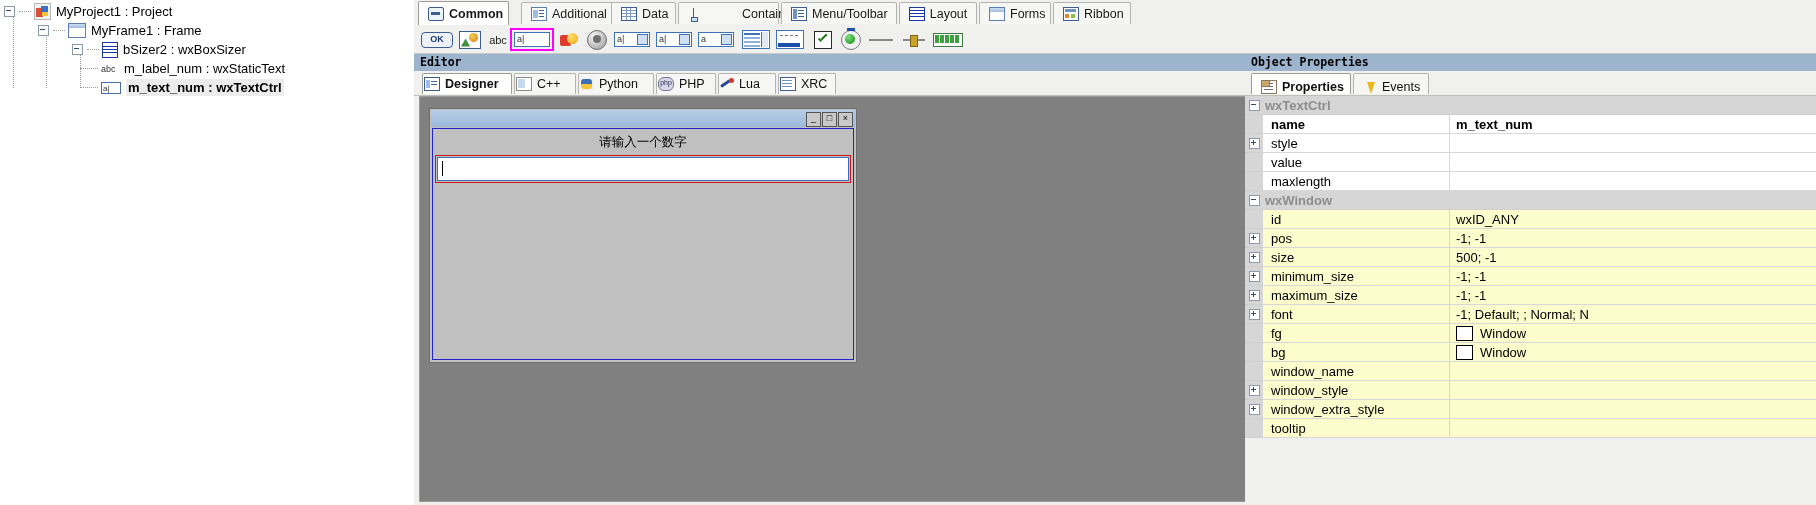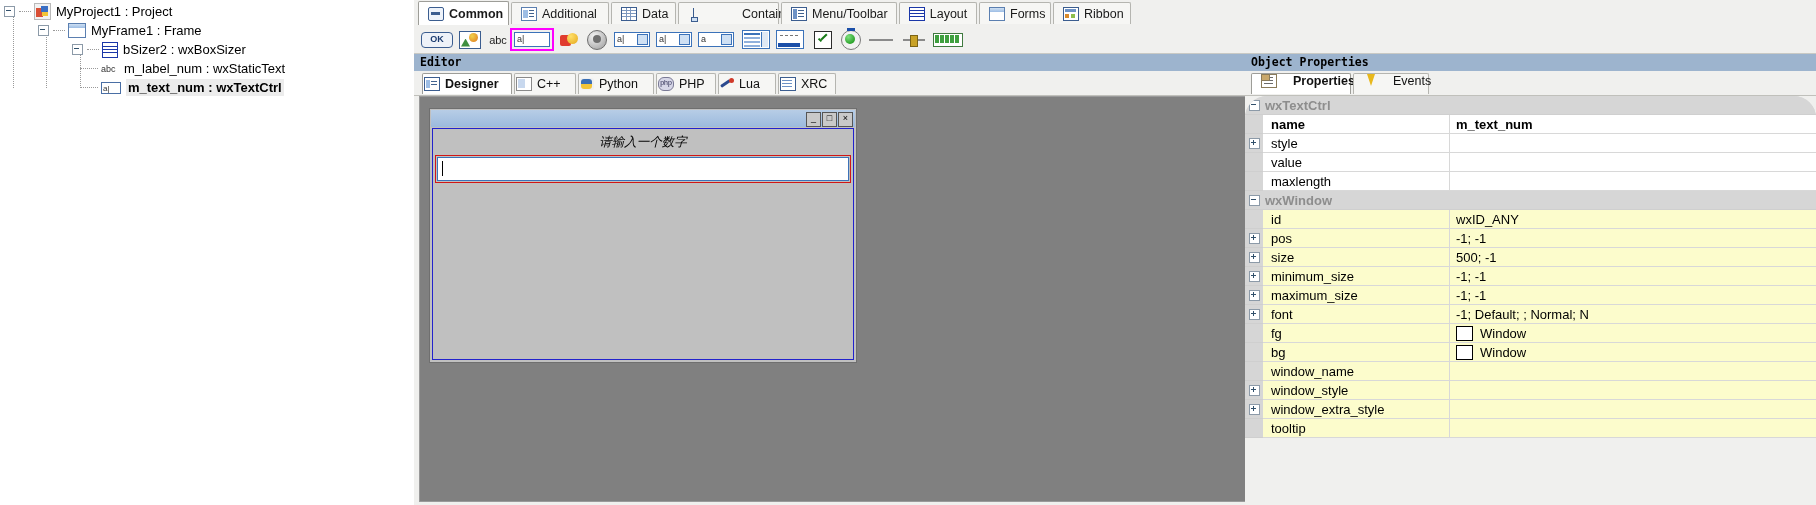--- a/index.html
+++ b/index.html
@@ -213,21 +213,21 @@
   }
   .form-title{
     position:absolute;left:1px;top:1px;right:1px;height:17px;
     background:linear-gradient(#b7cde6,#9cbadd);
   }
   .form-btns{position:absolute;right:2px;top:2px;display:flex;gap:1px;}
   .fbtn{width:13px;height:13px;border:1px solid #555;background:#c9c9c9;position:relative;
     font-size:9px;line-height:11px;text-align:center;color:#000;}
   .form-client{
     position:absolute;left:2px;top:19px;right:2px;bottom:2px;
-    background:#c0c0c0;border:1px solid #2222cc;box-sizing:border-box;font-style:italic;
+    background:#c0c0c0;border:1px solid #2222cc;box-sizing:border-box;
   }
   .form-label{
     position:absolute;left:0;right:0;top:4px;height:18px;line-height:18px;text-align:center;
     font-size:12.5px;color:#000;font-family:"DejaVu Sans","Liberation Sans",sans-serif;
   }
   .sizer-outline{
     position:absolute;left:2px;top:26px;right:2px;height:28px;
     border:1px solid #d01616;box-sizing:border-box;
   }
   .text-ctrl{
@@ -241,34 +241,34 @@
     position:absolute;left:1245px;top:54px;width:571px;height:451px;background:#f0f0ee;
   }
   .props-caption{
     height:17px;background:#9db4ce;color:#000;font-family:"DejaVu Sans Mono",monospace;
     font-size:11.5px;font-weight:bold;line-height:17px;padding-left:6px;box-sizing:border-box;
   }
   .props-tabs{position:relative;height:24px;background:#f0f0ee;border-bottom:1px solid #c0c0bb;}
   .prtab{
     position:absolute;top:2px;height:21px;box-sizing:border-box;background:#f6f6f4;
     border:1px solid #b5b5b0;border-bottom:none;border-radius:2px 2px 0 0;
-    display:flex;align-items:flex-start;gap:16px;padding:0 9px;font-size:12.5px;color:#111;white-space:nowrap;
+    display:flex;align-items:flex-end;gap:5px;padding:0 9px;font-size:12.5px;color:#111;white-space:nowrap;
   }
   .prtab.active{background:#fff;font-weight:bold;border-color:#9d9d98;}
   .prtab .tico{width:14px;height:12px;position:relative;flex:0 0 auto;}
   .tico-properties{border:1px solid #8a7b5a;background:#fff;}
   .tico-properties::before{content:"";position:absolute;left:2px;top:2px;width:9px;height:1px;background:#6b6b6b;
     box-shadow:0 3px 0 #6b6b6b,0 6px 0 #6b6b6b;}
   .tico-properties::after{content:"";position:absolute;left:-1px;top:-1px;width:7px;height:5px;
     background:#c9a86b;border:1px solid #8a7b5a;border-radius:1px;}
   .tico-events{}
   .tico-events::before{content:"";position:absolute;left:4px;top:0;width:0;height:0;
     border-left:4px solid transparent;border-right:4px solid transparent;border-top:12px solid #e8b81c;}
 
-  .grid{position:relative;height:410px;overflow:hidden;font-size:13px;border-radius:22px;}
+  .grid{position:relative;height:410px;overflow:hidden;font-size:13px;}
   .grow{position:relative;height:19px;line-height:19px;display:flex;box-sizing:border-box;}
   .grow .gutter{
     width:18px;flex:0 0 18px;background:#d6d6d6;border-bottom:1px solid #cfcfcf;
     display:flex;align-items:center;justify-content:center;
   }
   .grow .pname{
     flex:0 0 187px;width:187px;box-sizing:border-box;padding-left:8px;
     border-bottom:1px solid #d8d8d8;border-right:1px solid #d8d8d8;
     background:#ffffff;overflow:hidden;white-space:nowrap;
   }
@@ -326,21 +326,21 @@
     </div>
   </div>
 
   <div class="right">
 
     <div class="palette-tabs">
       <div class="ptab active" style="left:4px;width:91px;">
         <span class="tico tico-common"></span>
         <span>Common</span>
       </div>
-      <div class="ptab" style="left:97px;width:98px;">
+      <div class="ptab" style="left:107px;width:98px;">
         <span class="tico tico-additional"></span>
         <span>Additional</span>
       </div>
       <div class="ptab" style="left:197px;width:65px;">
         <span class="tico tico-data"></span>
         <span>Data</span>
       </div>
       <div class="ptab" style="left:264px;width:101px;gap:40px;">
         <span class="tico tico-containers"></span>
         <span>Containers</span>

